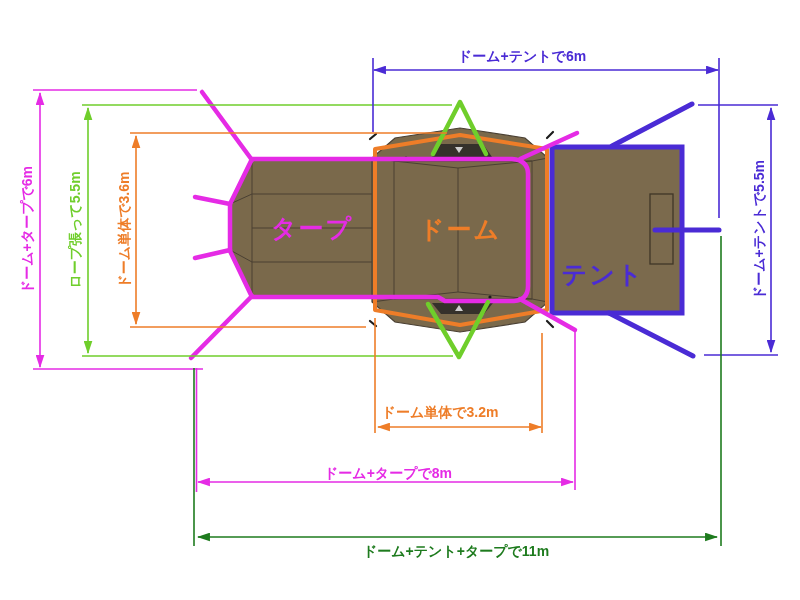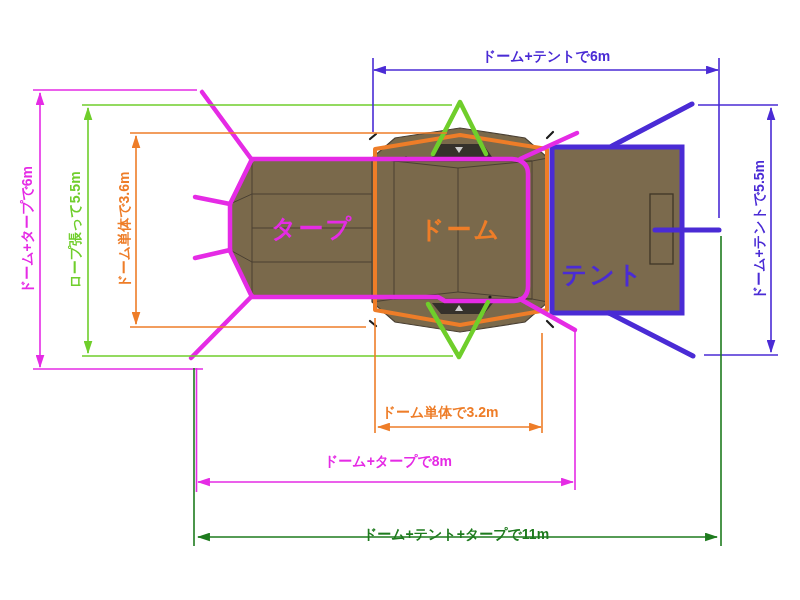--- a/index.html
+++ b/index.html
@@ -160,21 +160,21 @@
       <line x1="378" y1="427" x2="541" y2="427" stroke="#ee7d28" marker-start="url(#ar-org)" marker-end="url(#ar-org)"></line>
       <line x1="198" y1="482" x2="573" y2="482" stroke="#e52be5" marker-start="url(#ar-mag)" marker-end="url(#ar-mag)"></line>
       <line x1="198" y1="537" x2="717" y2="537" stroke="#1e7b1e" marker-start="url(#ar-dgr)" marker-end="url(#ar-dgr)"></line>
     </g>
   </svg>
 
   <div class="lbl big c-mag" style="left:312px;top:228px;">タープ</div>
   <div class="lbl big c-org" style="left:460px;top:229px;">ドーム</div>
   <div class="lbl big c-blu" style="left:603px;top:230px;margin-top:44px;">テント</div>
 
-  <div class="lbl dim c-blu" style="left:546px;top:56px;">ドーム+テントで6m</div>
+  <div class="lbl dim c-blu" style="left:522px;top:56px;">ドーム+テントで6m</div>
   <div class="lbl dim vert c-mag" style="left:27px;top:230px;">ドーム+タープで6m</div>
   <div class="lbl dim vert c-grn" style="left:75px;top:230px;">ロープ張って5.5m</div>
   <div class="lbl dim vert c-org" style="left:124px;top:230px;">ドーム単体で3.6m</div>
   <div class="lbl dim vert c-blu" style="left:759px;top:230px;">ドーム+テントで5.5m</div>
   <div class="lbl dim c-org" style="left:440px;top:412px;">ドーム単体で3.2m</div>
-  <div class="lbl dim c-mag" style="left:388px;top:461px;">ドーム+タープで8m</div>
-  <div class="lbl dim c-dgr" style="left:456px;top:534px;text-align:right;">ドーム+テント+タープで11m</div>
+  <div class="lbl dim c-mag" style="left:388px;top:473px;">ドーム+タープで8m</div>
+  <div class="lbl dim c-dgr" style="left:456px;top:551px;text-align:right;">ドーム+テント+タープで11m</div>
 </div>
 
 </body></html>

